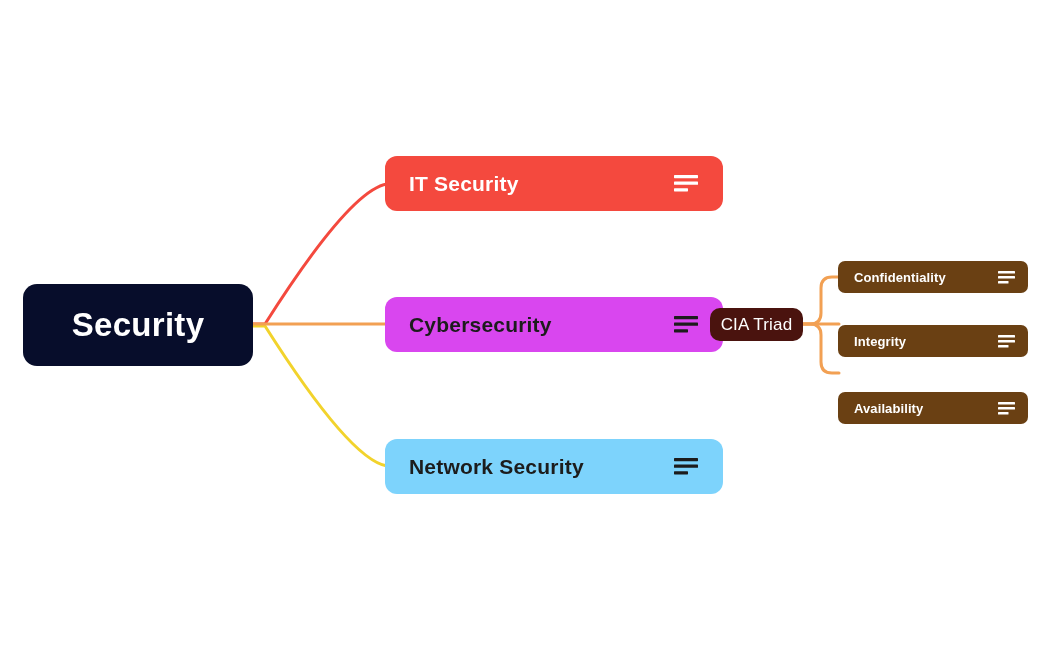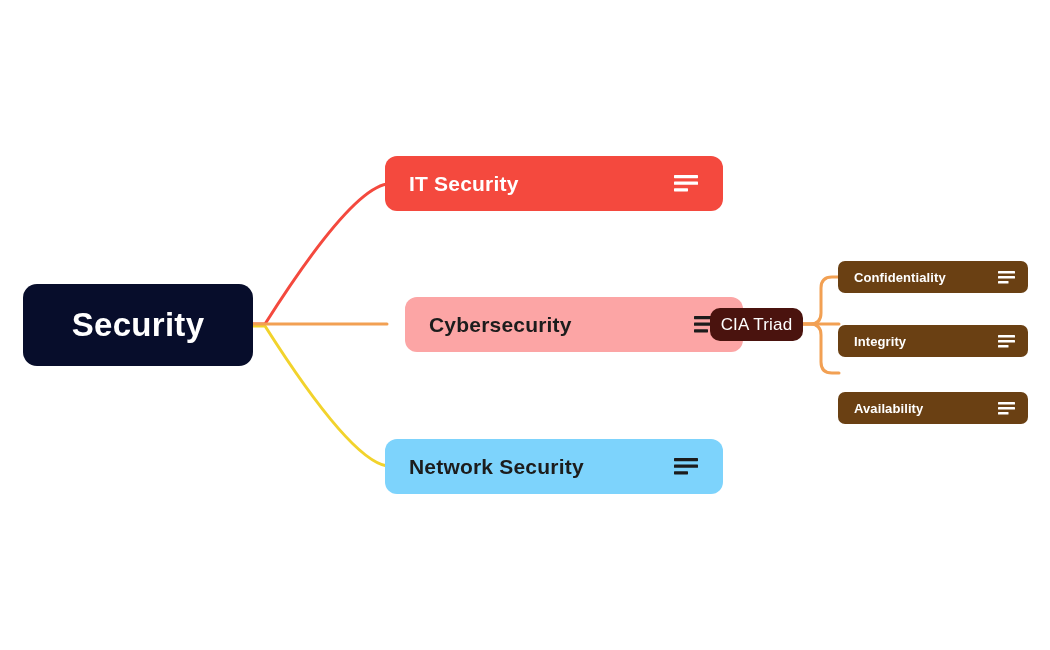--- a/index.html
+++ b/index.html
@@ -69,21 +69,21 @@
     <span class="node-label">IT Security</span>
     <span class="notes-icon">
       <svg width="24" height="17" viewBox="0 0 24 17">
         <rect x="0" y="0" width="24" height="3.2" rx="0.6" fill="currentColor"></rect>
         <rect x="0" y="6.6" width="24" height="3.2" rx="0.6" fill="currentColor"></rect>
         <rect x="0" y="13.2" width="14" height="3.2" rx="0.6" fill="currentColor"></rect>
       </svg>
     </span>
   </div>
 
-  <div class="node node-branch node-cyber" style="background-color: #fca5a5; color: rgb(28, 28, 28); margin-left: 20px;">
+  <div class="node node-branch node-cyber" style="background-color: #d946ef; color: rgb(28, 28, 28);">
     <span class="node-label">Cybersecurity</span>
     <span class="notes-icon">
       <svg width="24" height="17" viewBox="0 0 24 17">
         <rect x="0" y="0" width="24" height="3.2" rx="0.6" fill="currentColor"></rect>
         <rect x="0" y="6.6" width="24" height="3.2" rx="0.6" fill="currentColor"></rect>
         <rect x="0" y="13.2" width="14" height="3.2" rx="0.6" fill="currentColor"></rect>
       </svg>
     </span>
   </div>
 

